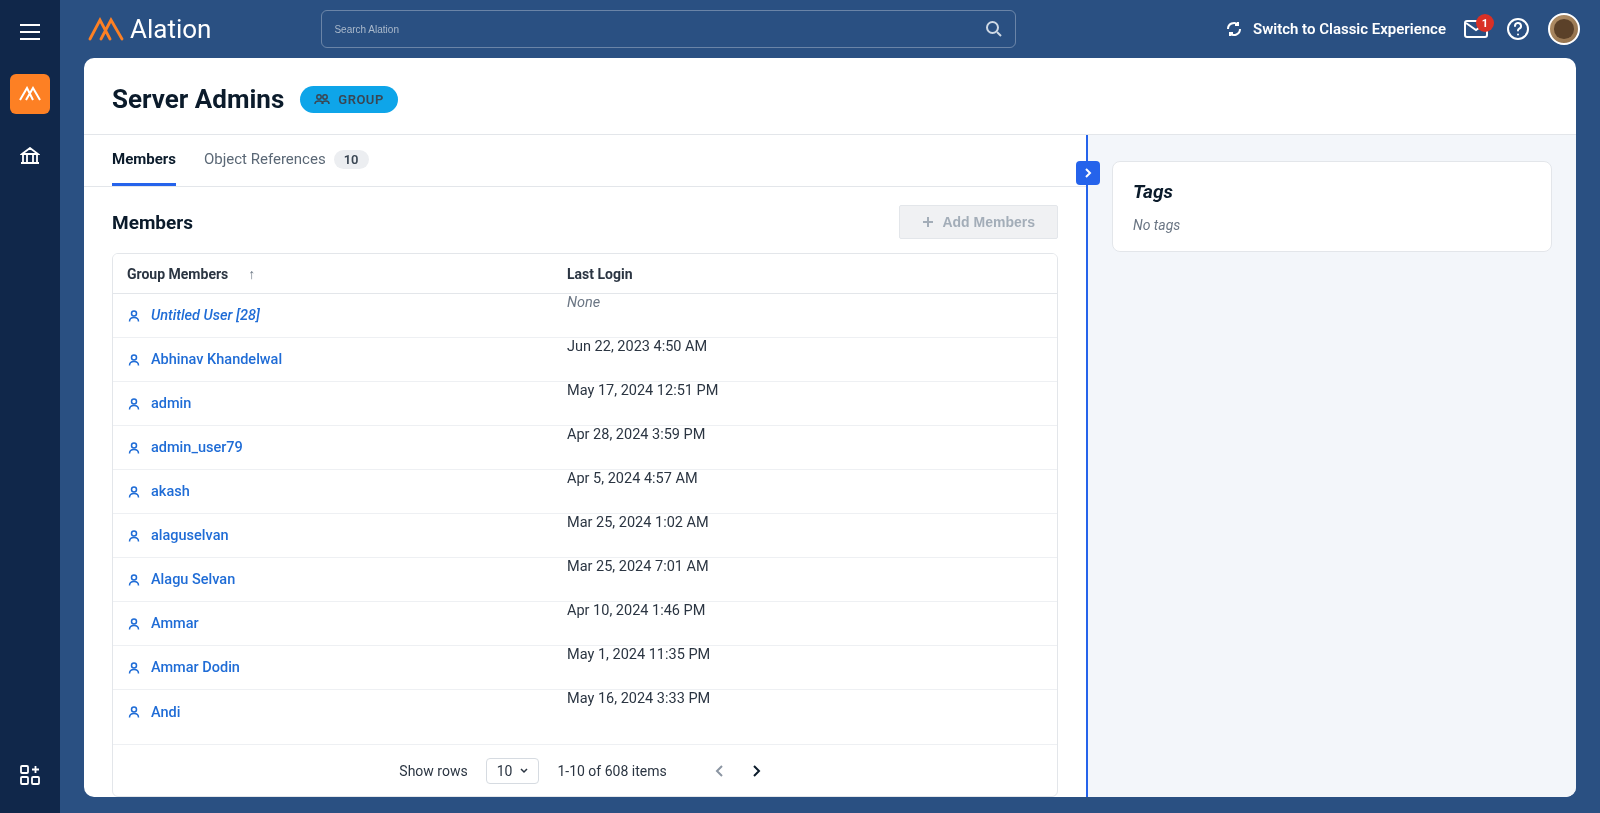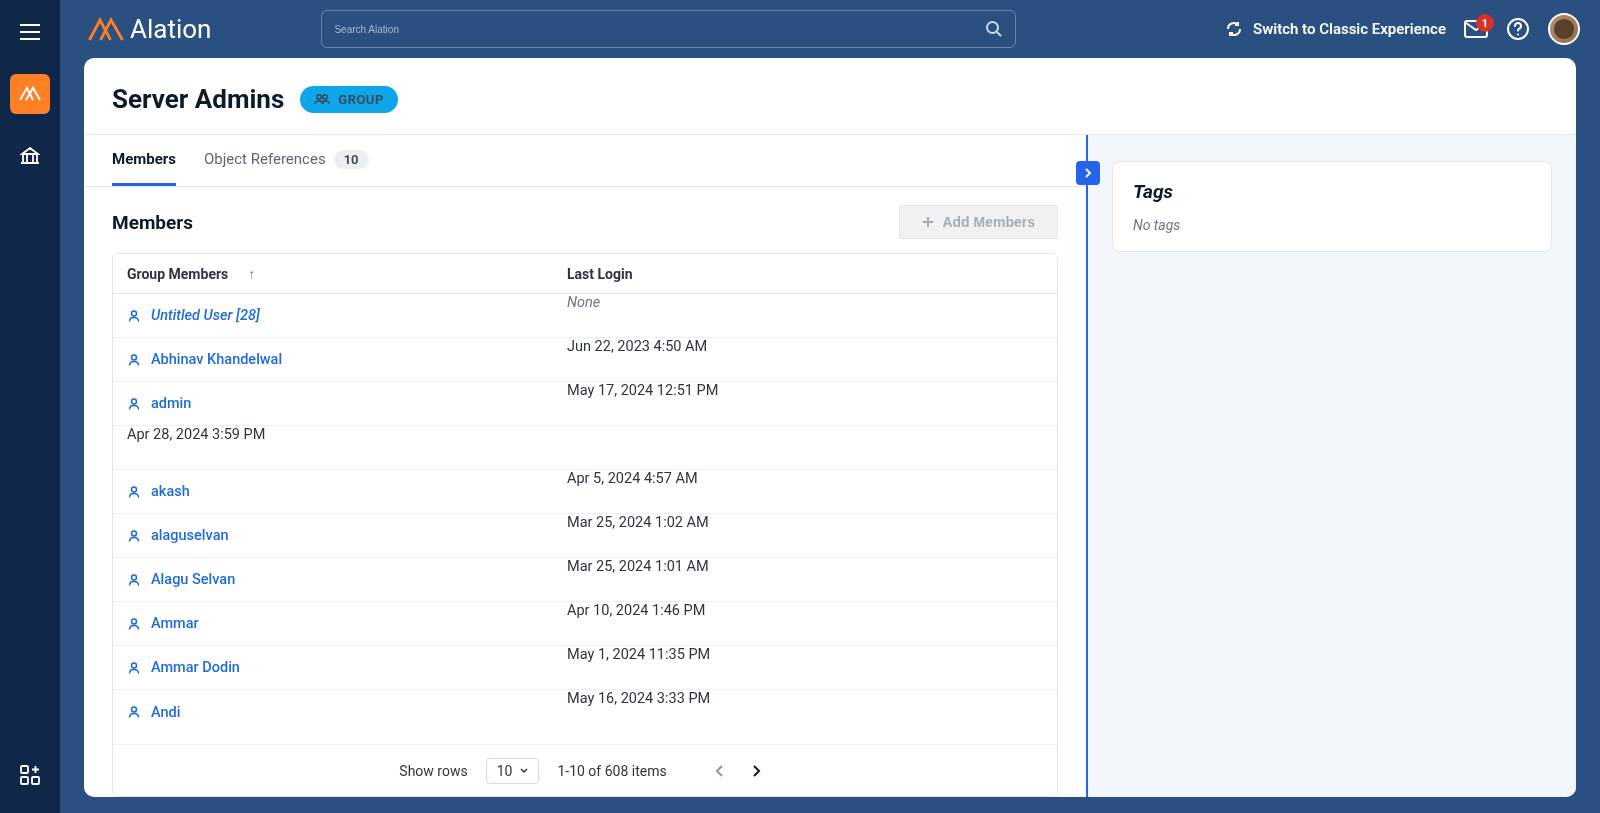--- a/index.html
+++ b/index.html
@@ -230,20 +230,27 @@
                     <div class="col-name">
                       <svg class="user-icon" width="14" height="14" viewBox="0 0 14 14">
                         <circle cx="7" cy="4.5" r="2.5" stroke="currentColor" stroke-width="1.5" fill="none"></circle>
                         <path d="M2.5 12.5c0-2.5 2-4 4.5-4s4.5 1.5 4.5 4" stroke="currentColor" stroke-width="1.5" fill="none"></path>
                       </svg>
                       <span>admin</span>
                     </div>
                     <div class="col-login">May 17, 2024 12:51 PM</div>
                   </div>
                   <div class="t-row">
+                    <div class="col-name">
+                      <svg class="user-icon" width="14" height="14" viewBox="0 0 14 14">
+                        <circle cx="7" cy="4.5" r="2.5" stroke="currentColor" stroke-width="1.5" fill="none"></circle>
+                        <path d="M2.5 12.5c0-2.5 2-4 4.5-4s4.5 1.5 4.5 4" stroke="currentColor" stroke-width="1.5" fill="none"></path>
+                      </svg>
+                      <span>admin_user79</span>
+                    </div>
                     <div class="col-login">Apr 28, 2024 3:59 PM</div>
                   </div>
                   <div class="t-row">
                     <div class="col-name">
                       <svg class="user-icon" width="14" height="14" viewBox="0 0 14 14">
                         <circle cx="7" cy="4.5" r="2.5" stroke="currentColor" stroke-width="1.5" fill="none"></circle>
                         <path d="M2.5 12.5c0-2.5 2-4 4.5-4s4.5 1.5 4.5 4" stroke="currentColor" stroke-width="1.5" fill="none"></path>
                       </svg>
                       <span>akash</span>
                     </div>
@@ -260,21 +267,21 @@
                     <div class="col-login">Mar 25, 2024 1:02 AM</div>
                   </div>
                   <div class="t-row">
                     <div class="col-name">
                       <svg class="user-icon" width="14" height="14" viewBox="0 0 14 14">
                         <circle cx="7" cy="4.5" r="2.5" stroke="currentColor" stroke-width="1.5" fill="none"></circle>
                         <path d="M2.5 12.5c0-2.5 2-4 4.5-4s4.5 1.5 4.5 4" stroke="currentColor" stroke-width="1.5" fill="none"></path>
                       </svg>
                       <span>Alagu Selvan</span>
                     </div>
-                    <div class="col-login">Mar 25, 2024 1:01 AM</div>
+                    <div class="col-login">Mar 25, 2024 7:01 AM</div>
                   </div>
                   <div class="t-row">
                     <div class="col-name">
                       <svg class="user-icon" width="14" height="14" viewBox="0 0 14 14">
                         <circle cx="7" cy="4.5" r="2.5" stroke="currentColor" stroke-width="1.5" fill="none"></circle>
                         <path d="M2.5 12.5c0-2.5 2-4 4.5-4s4.5 1.5 4.5 4" stroke="currentColor" stroke-width="1.5" fill="none"></path>
                       </svg>
                       <span>Ammar</span>
                     </div>
                     <div class="col-login">Apr 10, 2024 1:46 PM</div>

